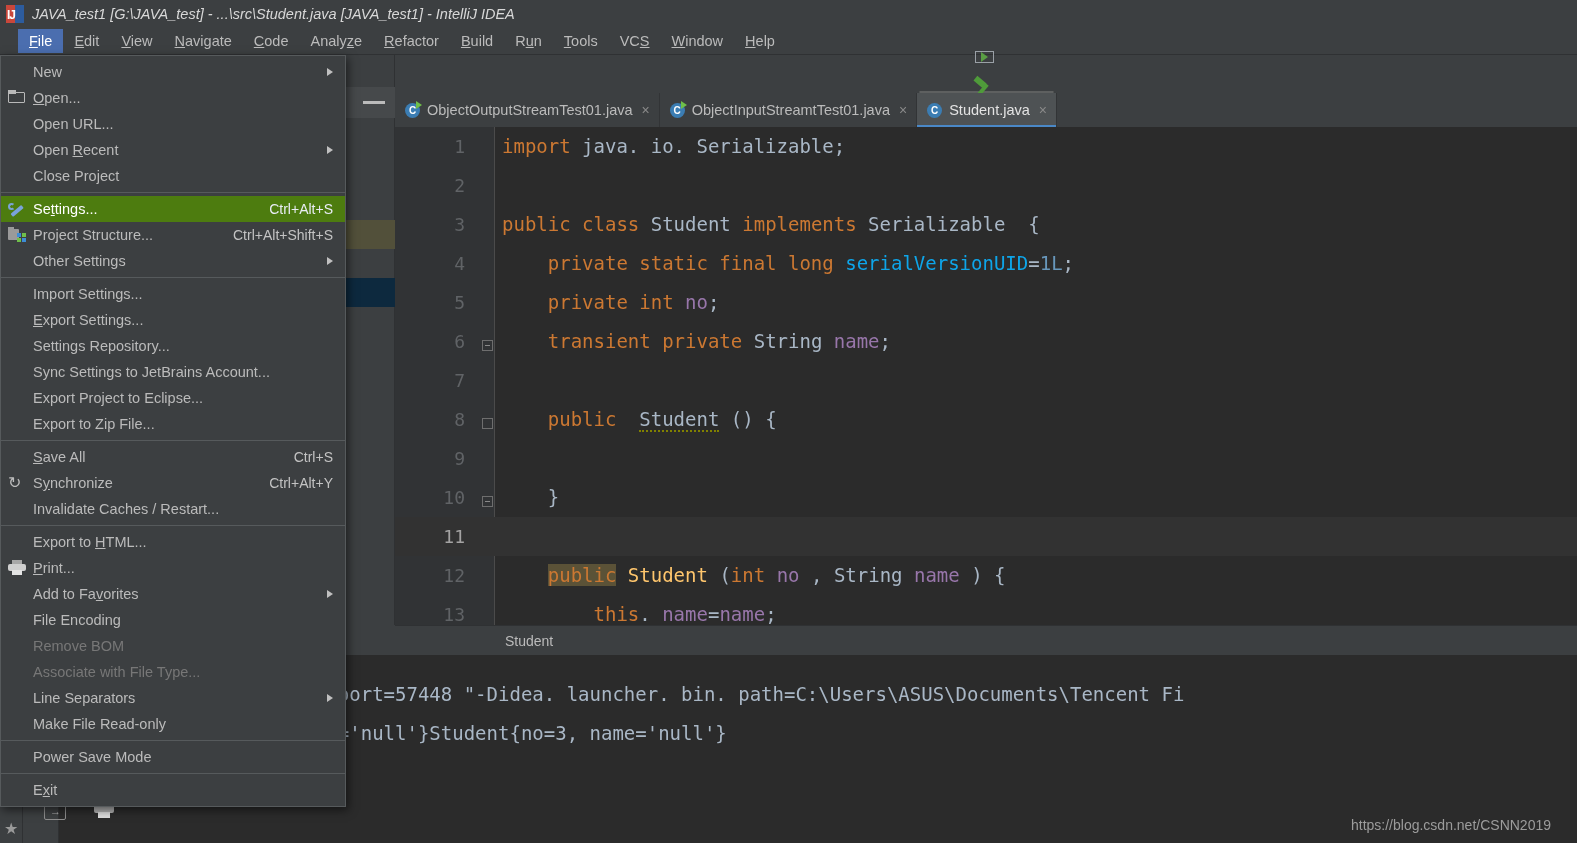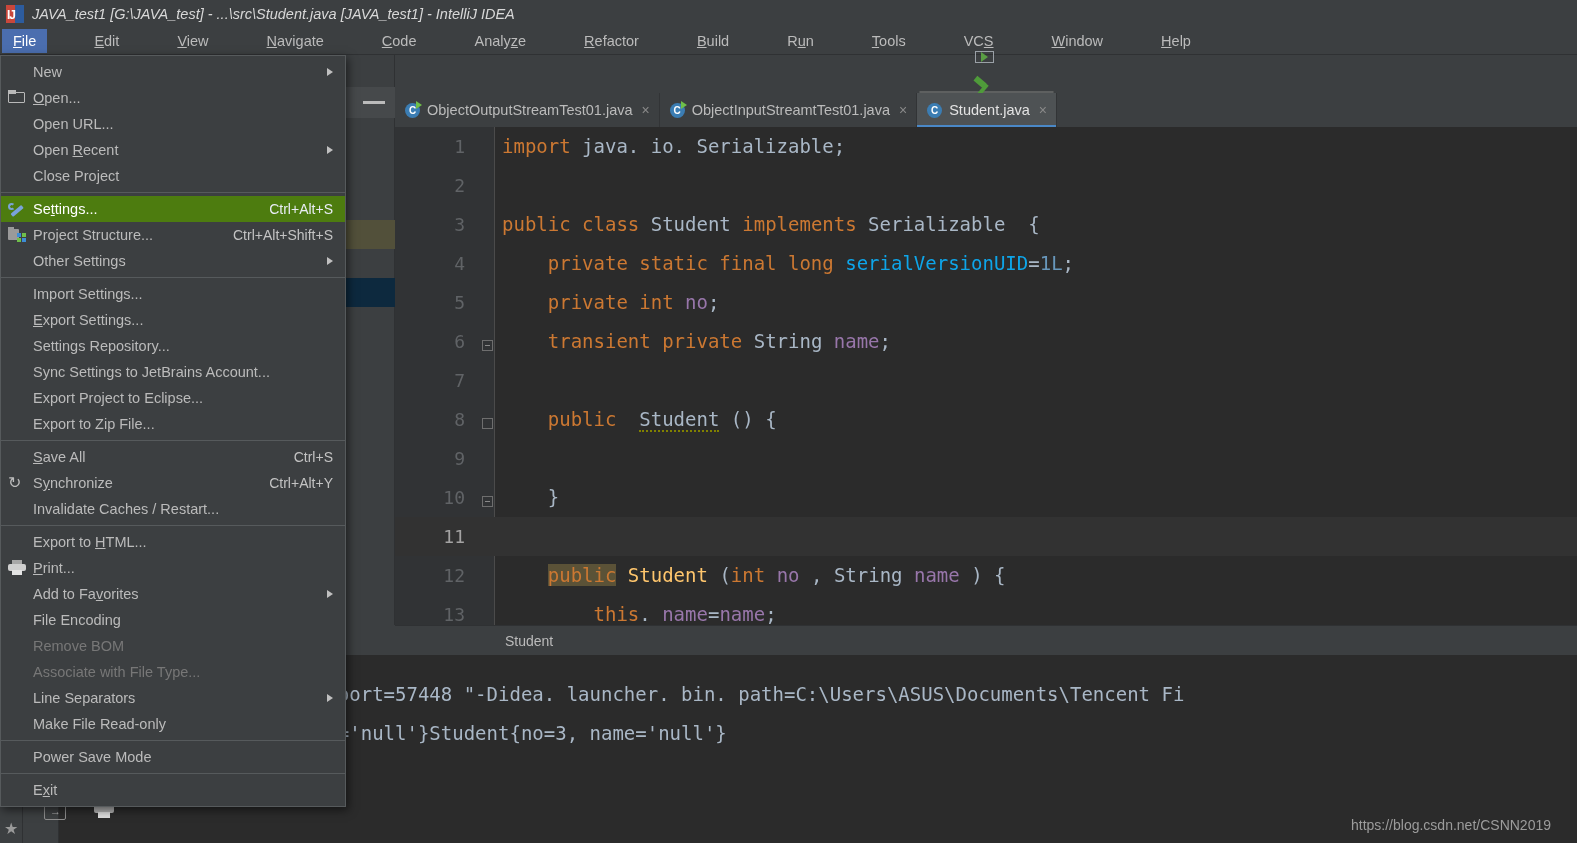--- a/index.html
+++ b/index.html
@@ -20,23 +20,22 @@
     width:18px; height:18px; margin-right:8px; position:relative; flex:0 0 auto;
   }
   .tb-icon .sq1{position:absolute; left:0; top:0; width:9px; height:18px;background:#C9473B;}
   .tb-icon .sq2{position:absolute; left:9px; top:0; width:9px; height:18px;background:#2D5C9E;}
   .tb-icon .ij{position:absolute; left:1px; top:3px; font-size:12px; color:#fff; font-weight:bold; letter-spacing:-1px;}
   .titlebar .tb-text{ font-size:14.5px; color:#D8D8D8; white-space:nowrap;font-style:italic; }
 
   
   .menubar{
     position:absolute; left:0; top:27px; width:1577px; height:28px;
-    background:#3C3F41; display:flex; align-items:center; padding-left:2px;
+    background:#3C3F41; display:flex; align-items:center; padding-left:18px;
     border-bottom:1px solid #2F3133;
-    gap:36px;
   }
   .menu-item{
     font-size:14.5px; color:#BBBBBB; padding:4px 11px; white-space:nowrap; cursor:default;
   }
   .menu-item .mn{ text-decoration:underline; }
   .menu-item.active{ background:#4B6EAF; color:#FFFFFF; }
 
   
   .workarea{
     position:absolute; left:0; top:55px; width:1577px; height:788px; background:#3C3F41;

